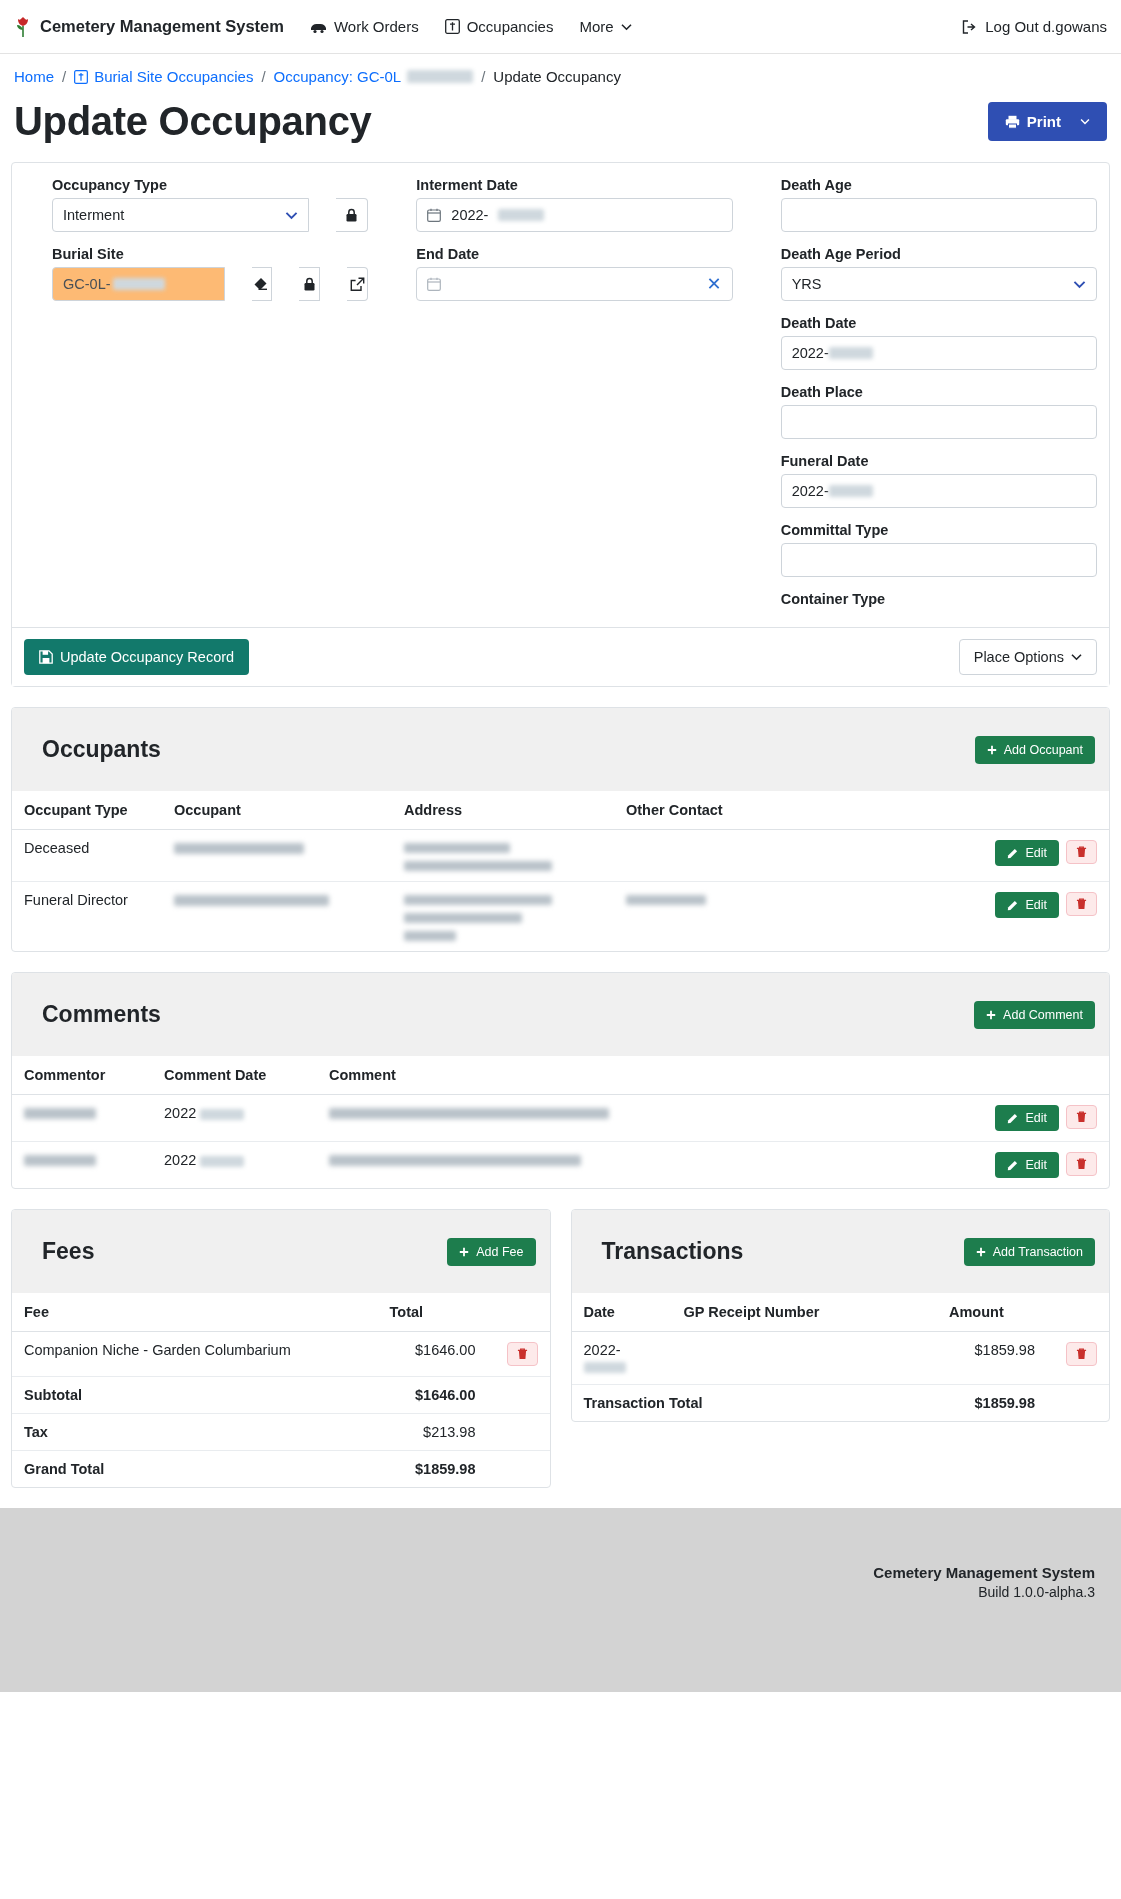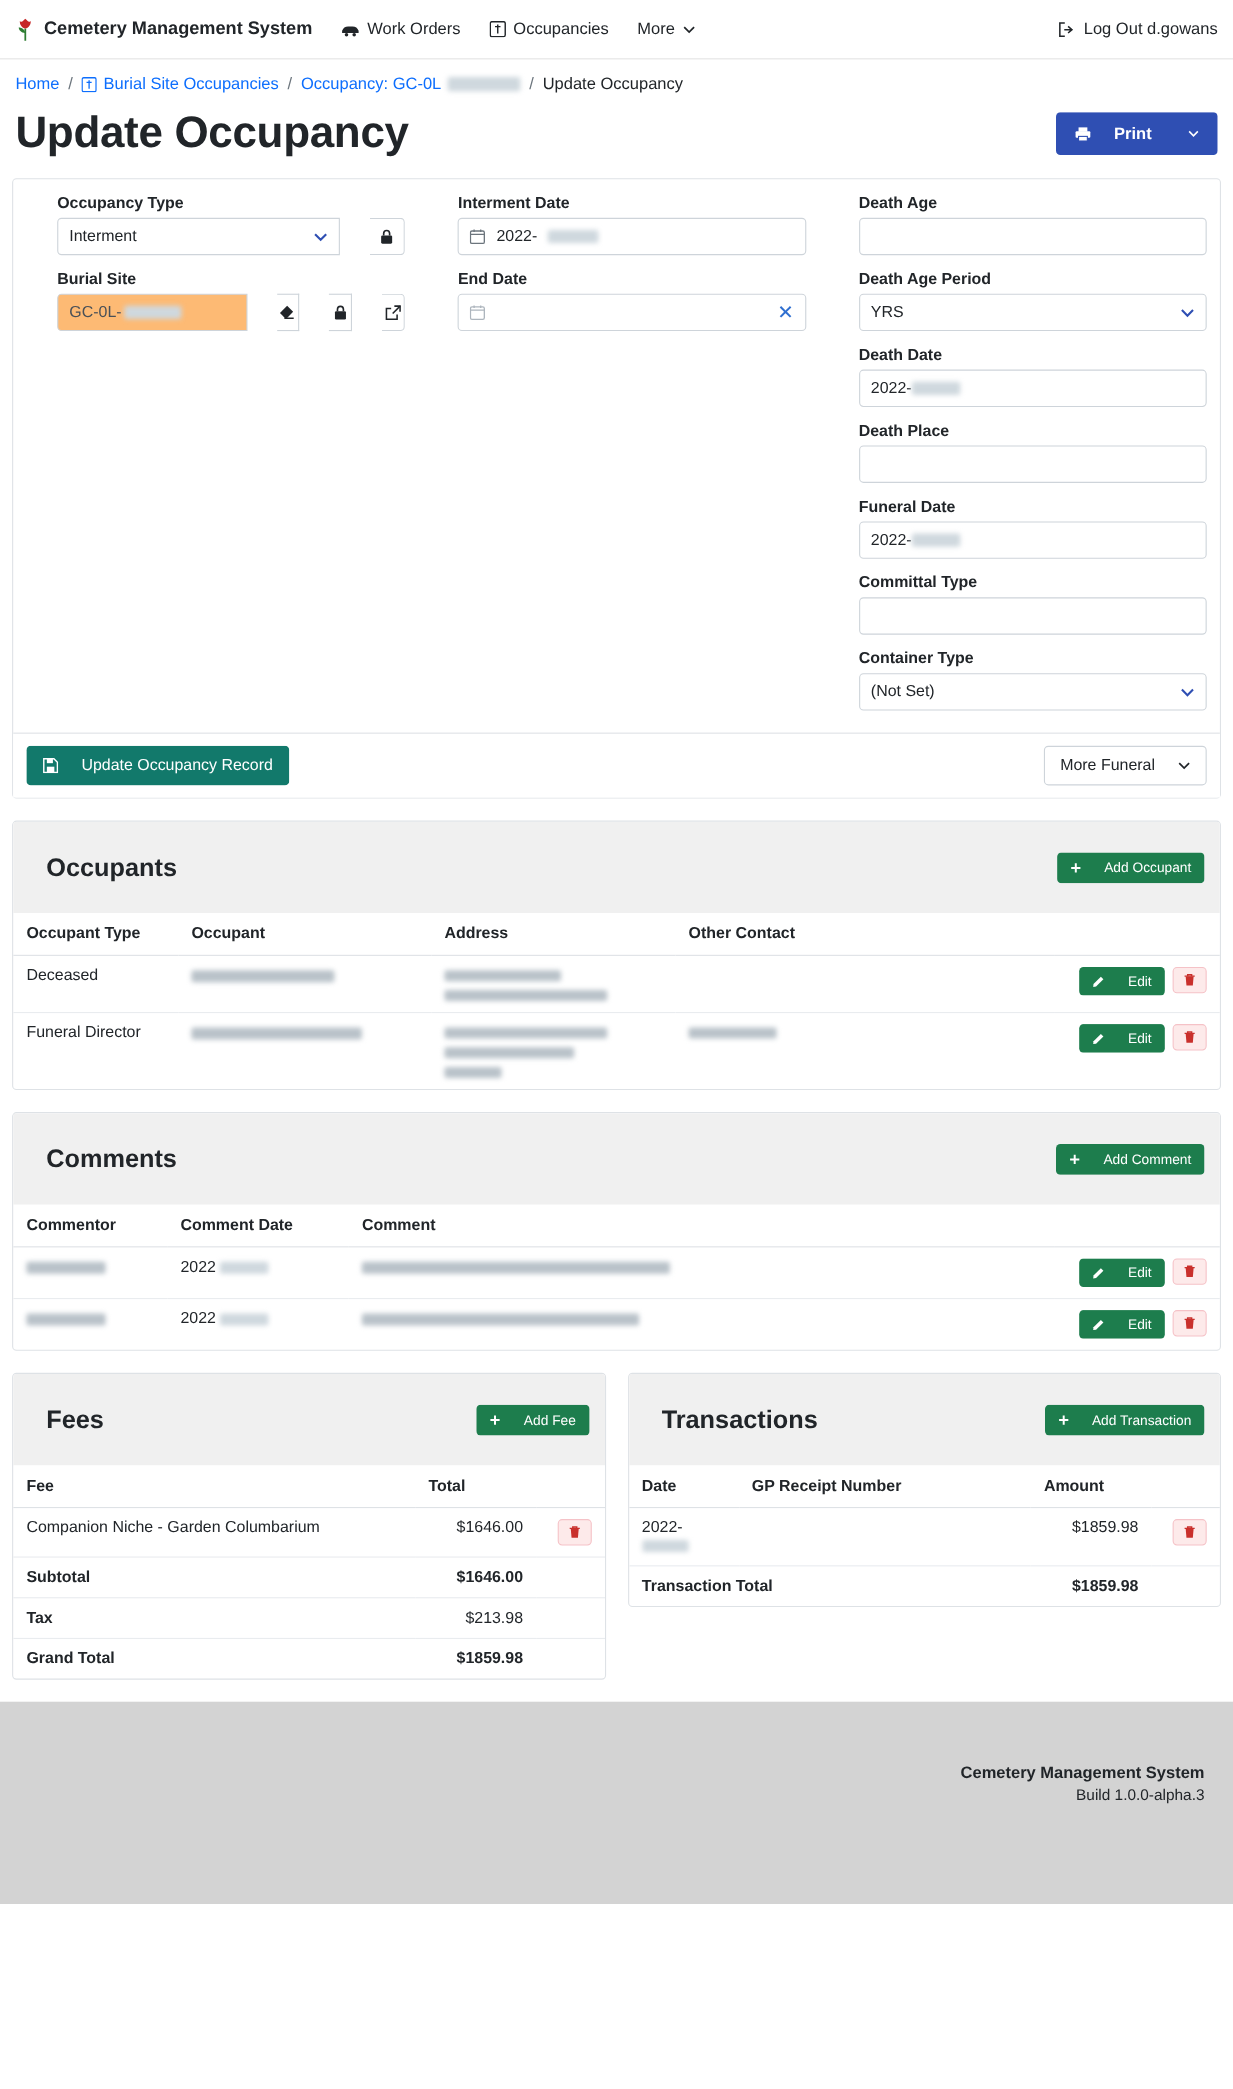--- a/index.html
+++ b/index.html
@@ -65,21 +65,21 @@
     padding: 4px 14px 18px 14px;
   }
   .page-title {
     font-size: 40px; font-weight: bold; color: #212529; margin: 0;
     letter-spacing: -0.3px;
   }
   .btn {
     font-family: "Liberation Sans", sans-serif;
     border-radius: 4px; border: 1px solid transparent;
     cursor: pointer; font-size: 14px;
-    display: inline-flex; align-items: center; gap: 21px;
+    display: inline-flex; align-items: center; gap: 7px;
     padding: 8px 14px;
   }
   .btn-print {
     background: #2f4fb3; color: #fff; font-weight: bold; font-size: 15px;
     padding: 10px 16px;
   }
   .btn-print .caret { margin-left: 12px; }
 
   
   .card {
@@ -447,47 +447,39 @@
 
           <div class="field">
             <label class="field-label">Committal Type</label>
             <div class="control">
               <span></span>
             </div>
           </div>
 
           <div class="field">
             <label class="field-label">Container Type</label>
-            <div class="control select-like">
-              <span>(Not Set)</span>
-              <span class="select-caret">
-                <svg width="13" height="9" viewBox="0 0 11 8" class="icon-svg">
-                  <path d="M1 1.7 L5.5 6.2 L10 1.7" stroke="#2f4fb3" stroke-width="1.7" fill="none"></path>
-                </svg>
-              </span>
-            </div>
           </div>
         </div>
 
       </div>
     </div>
 
     <div class="card-footer-actions">
       <button class="btn btn-primary-teal">
         <span>
           <svg width="14" height="14" viewBox="0 0 14 14" class="icon-svg">
             <path d="M0.8 0.8 H10 L13.2 4 V13.2 H0.8 Z" fill="none" stroke="#ffffff" stroke-width="1.3"></path>
             <rect x="3.6" y="0.8" width="5.5" height="4" fill="#ffffff"></rect>
             <rect x="3.6" y="8" width="6.8" height="5.2" fill="#ffffff"></rect>
           </svg>
         </span>
         <span>Update Occupancy Record</span>
       </button>
       <button class="btn btn-outline">
-        <span>More Funeral</span>
+        <span>Place Options</span>
         <span>
           <svg width="11" height="8" viewBox="0 0 11 8" class="icon-svg">
             <path d="M1 1.7 L5.5 6.2 L10 1.7" stroke="#212529" stroke-width="1.6" fill="none"></path>
           </svg>
         </span>
       </button>
     </div>
   </div>
 
   <div class="section">

